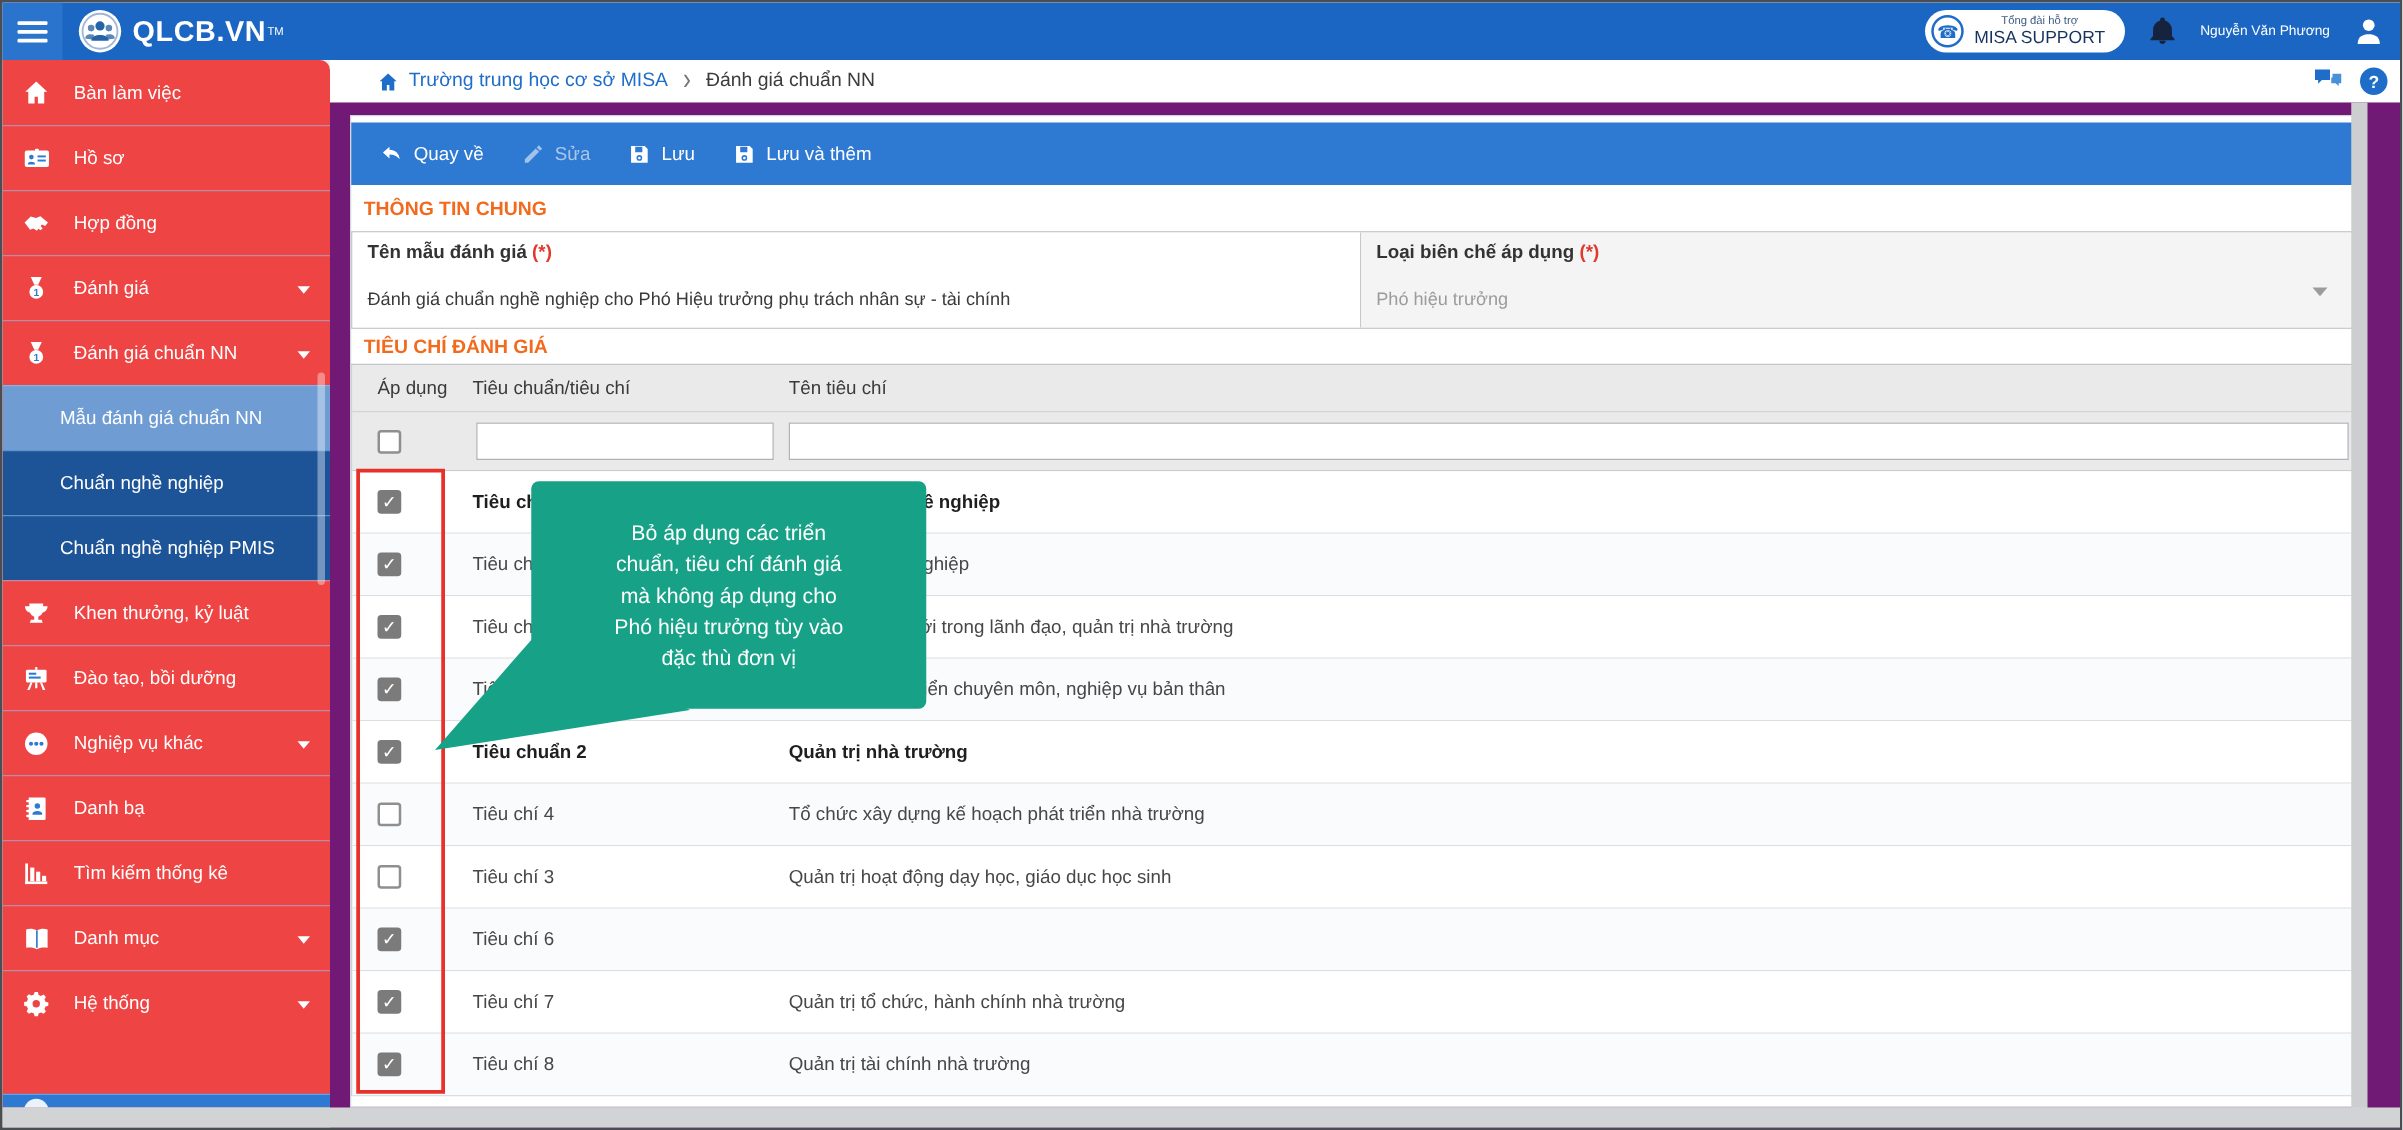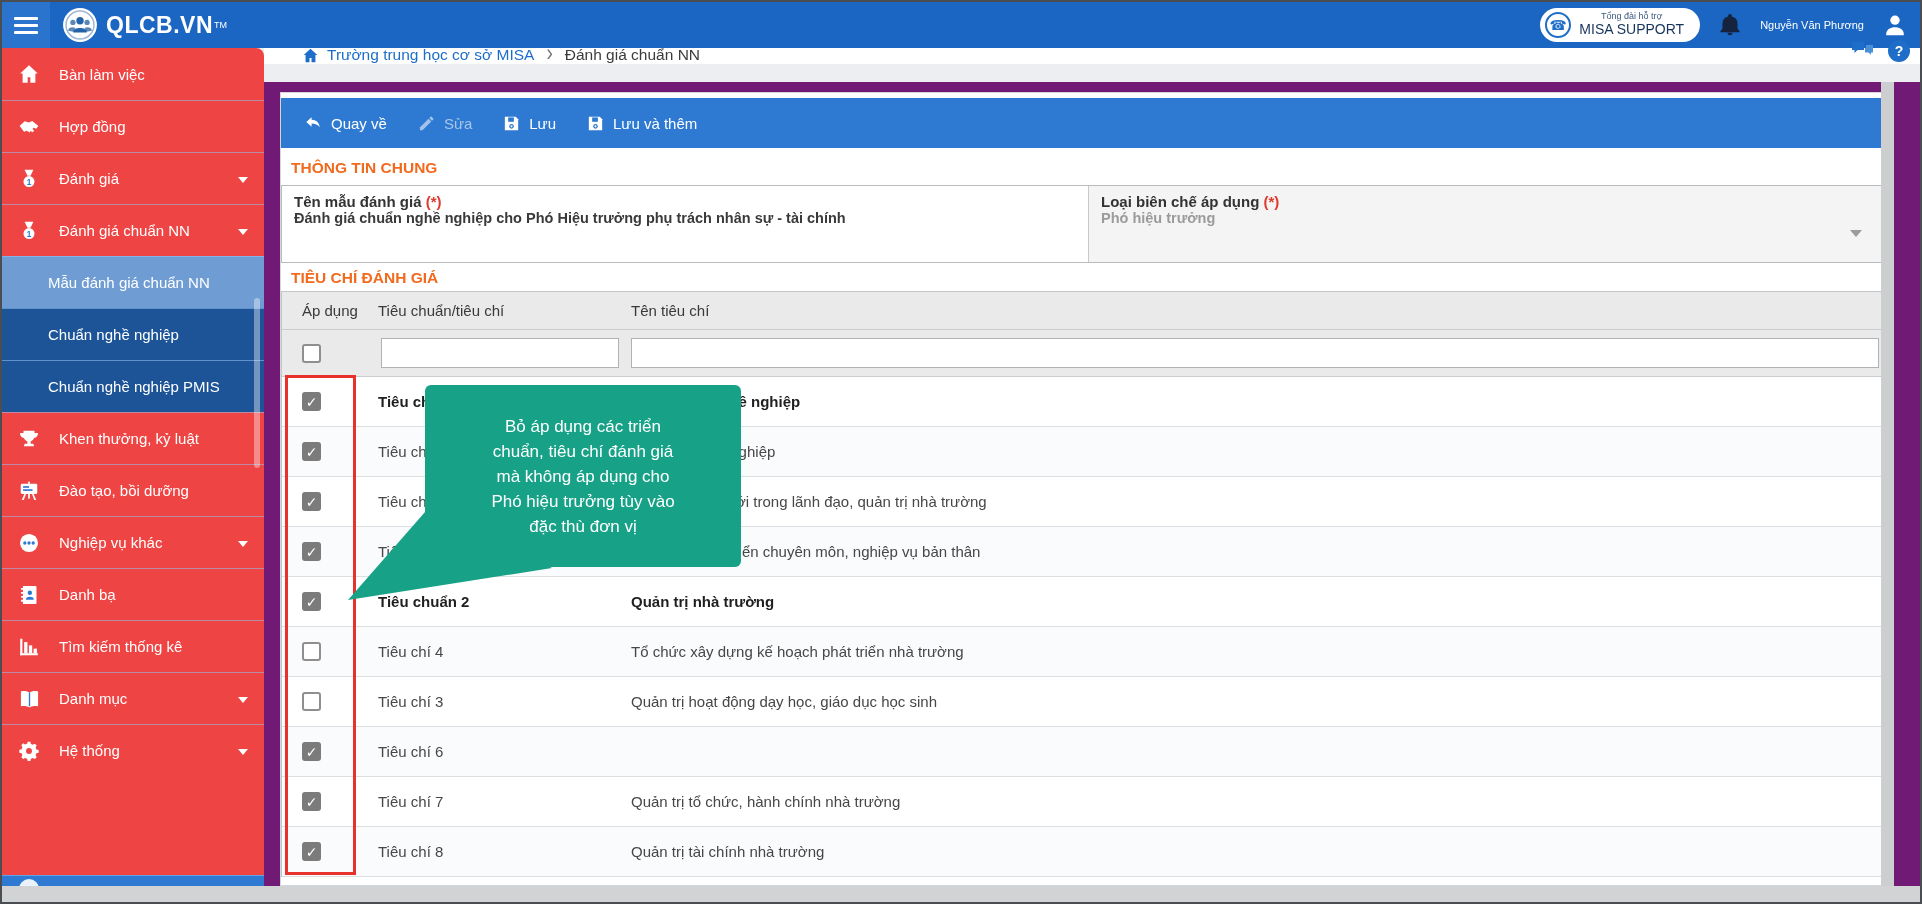--- a/index.html
+++ b/index.html
@@ -33,21 +33,21 @@
   .slabel{margin-left:18px;white-space:nowrap;}
   .snav.sub{background:#1d5498;}
   .snav.sub .slabel{margin-left:46px;}
   .snav.sub.sel{background:#6f9dd3;}
   .caret{position:absolute;right:16px;top:24px;width:0;height:0;border:5px solid transparent;border-top:6px solid #fff;}
   .side-peek{position:absolute;left:0;bottom:0;width:262px;height:10px;border-top:1px solid rgba(150,195,245,.55);background:#2e79d2;}
   .side-peek .circ{position:absolute;left:17px;top:3px;width:20px;height:20px;border-radius:50%;background:#fff;opacity:.9;}
   .side-scroll{position:absolute;right:4px;top:250px;width:6px;height:170px;background:rgba(255,255,255,.38);border-radius:3px;}
 
   
-  .crumbbar{position:absolute;left:262px;top:46px;right:0;height:16px;background:#fff;display:flex;align-items:flex-end;}
+  .crumbbar{position:absolute;left:262px;top:46px;right:0;height:34px;background:#fff;display:flex;align-items:center;}
   .crumb-home{margin-left:38px;display:flex;cursor:pointer;}
   .crumb-link{color:#1e6dc8;font-size:15.5px;margin-left:8px;cursor:pointer;}
   .crumb-sep{color:#777;font-size:19px;margin:0 12px;font-weight:300;transform:scaleY(1.3);}
   .crumb-cur{color:#3c3c3c;font-size:15.5px;}
   .crumb-icons{margin-left:auto;display:flex;align-items:center;gap:12px;padding-right:10px;}
   .help-bub{width:22px;height:22px;border-radius:50%;background:#1e6dc8;color:#fff;font-size:14px;font-weight:bold;display:flex;align-items:center;justify-content:center;cursor:pointer;}
 
   
   .page{position:absolute;left:262px;top:80px;right:0;bottom:0;background:#701a75;}
   .panel{position:absolute;left:16px;top:10px;width:1606px;height:794px;background:#fff;border:1px solid #d3d6da;box-sizing:border-box;}
@@ -56,21 +56,21 @@
   .tbtn.disabled{color:#a9c6e8;cursor:default;}
   .tbtn.disabled svg{opacity:.55;}
   .sec-title{position:absolute;left:10px;color:#f26a1d;font-weight:bold;font-size:15.5px;}
   .sec1{top:66px;}
   .sec2{top:176px;}
 
   .form-box{position:absolute;left:0;top:92px;width:100%;height:78px;border:1px solid #b9bcbf;box-sizing:border-box;display:flex;}
   .fcell{box-sizing:border-box;padding:7px 12px;}
   .fcell .flabel{font-size:15px;font-weight:bold;color:#333;}
   .fcell .freq{color:#e03a2f;font-weight:bold;}
-  .fcell .fvalue{margin-top:0;font-size:14.5px;color:#3a3a3a;font-weight:bold;}
+  .fcell .fvalue{margin-top:22px;font-size:14.5px;color:#3a3a3a;}
   .fcell.left{width:807px;border-right:1px solid #c6c9cc;background:#fff;}
   .fcell.right{flex:1;background:#f4f4f4;position:relative;}
   .fcell.right .fvalue{color:#9b9b9b;}
   .dd-caret{position:absolute;right:22px;top:44px;width:0;height:0;border:6px solid transparent;border-top:7px solid #9b9b9b;}
 
   
   .table{position:absolute;left:0;top:198px;width:100%;border:1px solid #c3c6c9;border-bottom:none;box-sizing:border-box;}
   .trow{display:flex;align-items:center;box-sizing:border-box;}
   .thead{height:38px;background:#eaeaea;border-bottom:1px solid #c9cccf;font-size:15px;color:#3a3a3a;}
   .tfilter{height:47px;background:#eaeaea;border-bottom:1px solid #c9cccf;}
@@ -168,20 +168,33 @@
 
   <div class="sidebar">
     <div id="sidebar-items">
         <div class="snav">
           <span class="sicon">
             <svg width="22" height="22" viewBox="0 0 20 20">
               <path fill="#fff" d="M10 2 2 9.5h2.2V18h4.6v-5h2.4v5h4.6V9.5H18Z"></path>
             </svg>
           </span>
           <span class="slabel">Bàn làm việc</span>
+        </div>
+        <div class="snav">
+          <span class="sicon">
+            <svg width="23" height="22" viewBox="0 0 20 20">
+              <rect x="1.2" y="4" width="17.6" height="12" rx="1.4" fill="#fff"></rect>
+              <rect x="8.6" y="2.8" width="2.8" height="2.6" rx=".7" fill="#fff"></rect>
+              <circle cx="6" cy="8.8" r="1.7" fill="#2e79d2"></circle>
+              <path d="M3.4 13.6c0-2 5.2-2 5.2 0v.5H3.4Z" fill="#2e79d2"></path>
+              <rect x="10.5" y="7.6" width="6" height="1.4" fill="#2e79d2"></rect>
+              <rect x="10.5" y="10.6" width="6" height="1.4" fill="#2e79d2"></rect>
+            </svg>
+          </span>
+          <span class="slabel">Hồ sơ</span>
         </div>
         <div class="snav">
           <span class="sicon">
             <svg width="24" height="22" viewBox="0 0 20 20">
               <path fill="#fff" d="M1.5 9 6 4.8l3.8 1.1L13 4.5 18.5 9l-2 2.6-2.4-1-.9 1.2 1.5 1.5-1.5 1.5-1.7-1.2-1 1.4-2.6-1.5-2.4.9Z"></path>
             </svg>
           </span>
           <span class="slabel">Hợp đồng</span>
         </div>
         <div class="snav">

